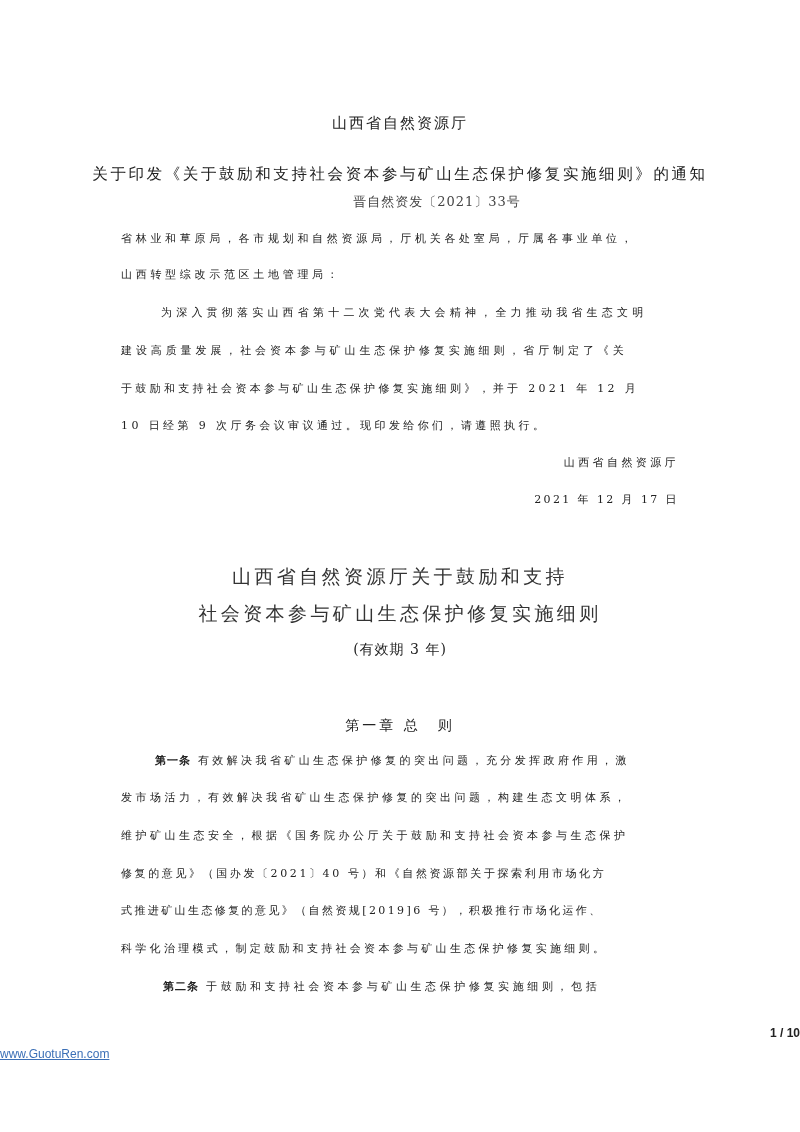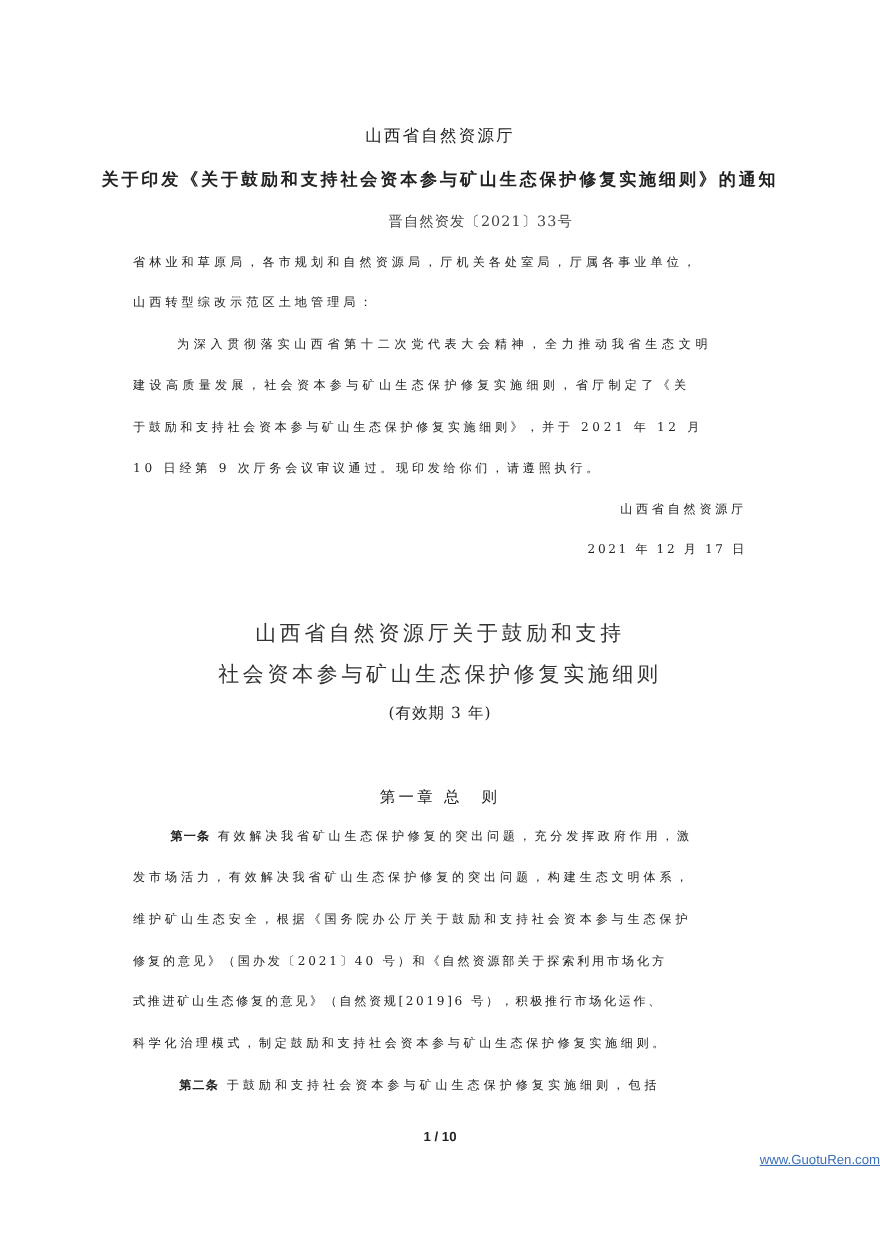--- a/index.html
+++ b/index.html
@@ -4,30 +4,30 @@
 <style>
   html, body { margin: 0; padding: 0; background: #ffffff; }
   body { width: 800px; height: 1132px; position: relative; overflow: hidden;
          font-family: "DejaVu Serif", "Liberation Serif", serif; color: #222; }
   .page { position: absolute; left: 0; top: 0; width: 800px; height: 1132px; }
   .line { position: absolute; left: 121px; width: 558px; font-size: 11px; line-height: 20px;
           white-space: nowrap; letter-spacing: 5.4px; }
   .center { left: 0; width: 800px; text-align: center; }
   .right { left: auto; right: 121px; width: auto; text-align: right; }
   .org { font-size: 15px; letter-spacing: 2px; }
-  .notice-title { font-size: 15.5px; font-weight: bold; letter-spacing: 2.6px;
-                  font-family: "DejaVu Sans", "Liberation Sans", sans-serif; }
+  .notice-title { font-size: 15.5px; font-weight: normal; letter-spacing: 2.6px;
+                  font-family: "DejaVu Sans", "Liberation Sans", sans-serif; margin-top: 11px; }
   .docno { font-size: 13px; letter-spacing: 1px; color: #444; margin-left: 37px; }
   .big-title { font-size: 19px; letter-spacing: 3.4px; line-height: 24px; color: #333; }
   .validity { font-size: 14px; letter-spacing: 1px; }
   .chapter { font-size: 14px; letter-spacing: 3px; text-align: center; }
   .bold { font-weight: bold; font-family: "DejaVu Sans", "Liberation Sans", sans-serif; letter-spacing: 1px; margin-top: 11px; }
-  .footer-page { position: absolute; left: 0; width: 800px; text-align: center; top: 1026px;
+  .footer-page { position: absolute; left: 0; width: 800px; text-align: right; top: 1026px;
                  font-family: "Liberation Sans", sans-serif; font-size: 12px; font-weight: bold; color: #222; }
-  .footer-link { position: absolute; left: 0; width: 800px; text-align: right; top: 1047px;
+  .footer-link { position: absolute; left: 0; width: 800px; text-align: left; top: 1047px;
                  font-family: "Liberation Sans", sans-serif; font-size: 12px; }
   .footer-link a { color: #3b6fb6; text-decoration: underline; }
 </style>
 </head>
 <body>
 
 <div class="page">
 
   <div class="line center org" style="top:113px;">山西省自然资源厅</div>
 

